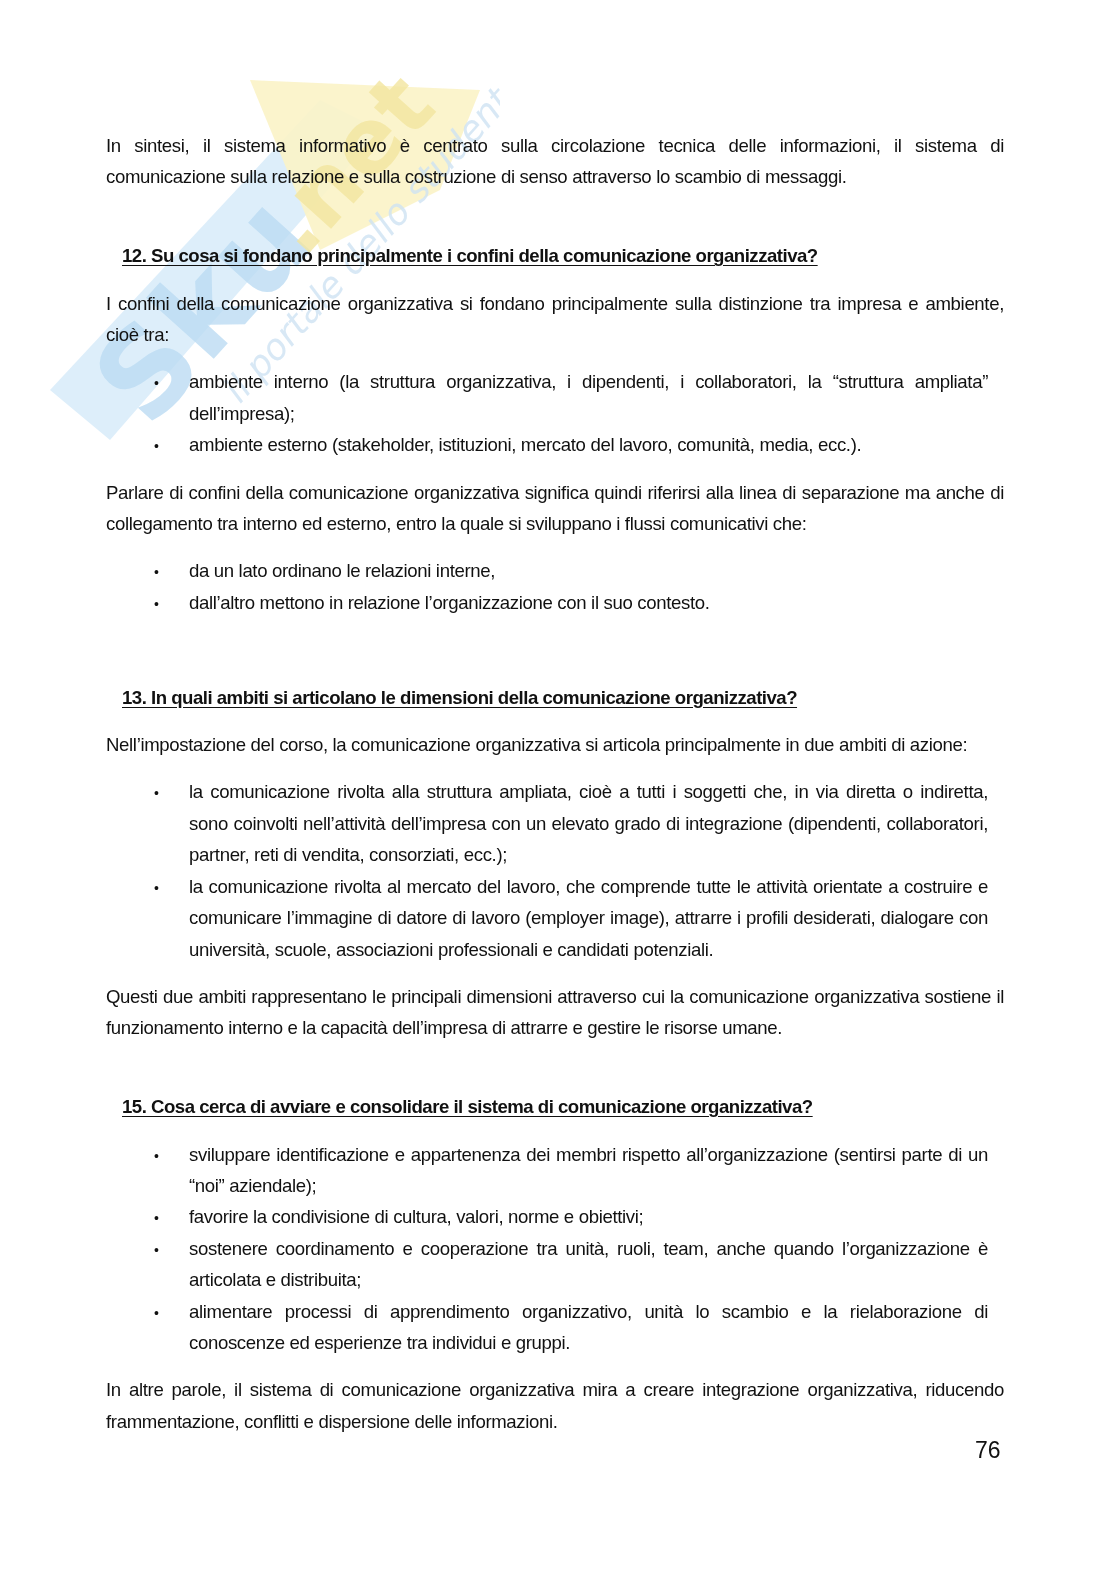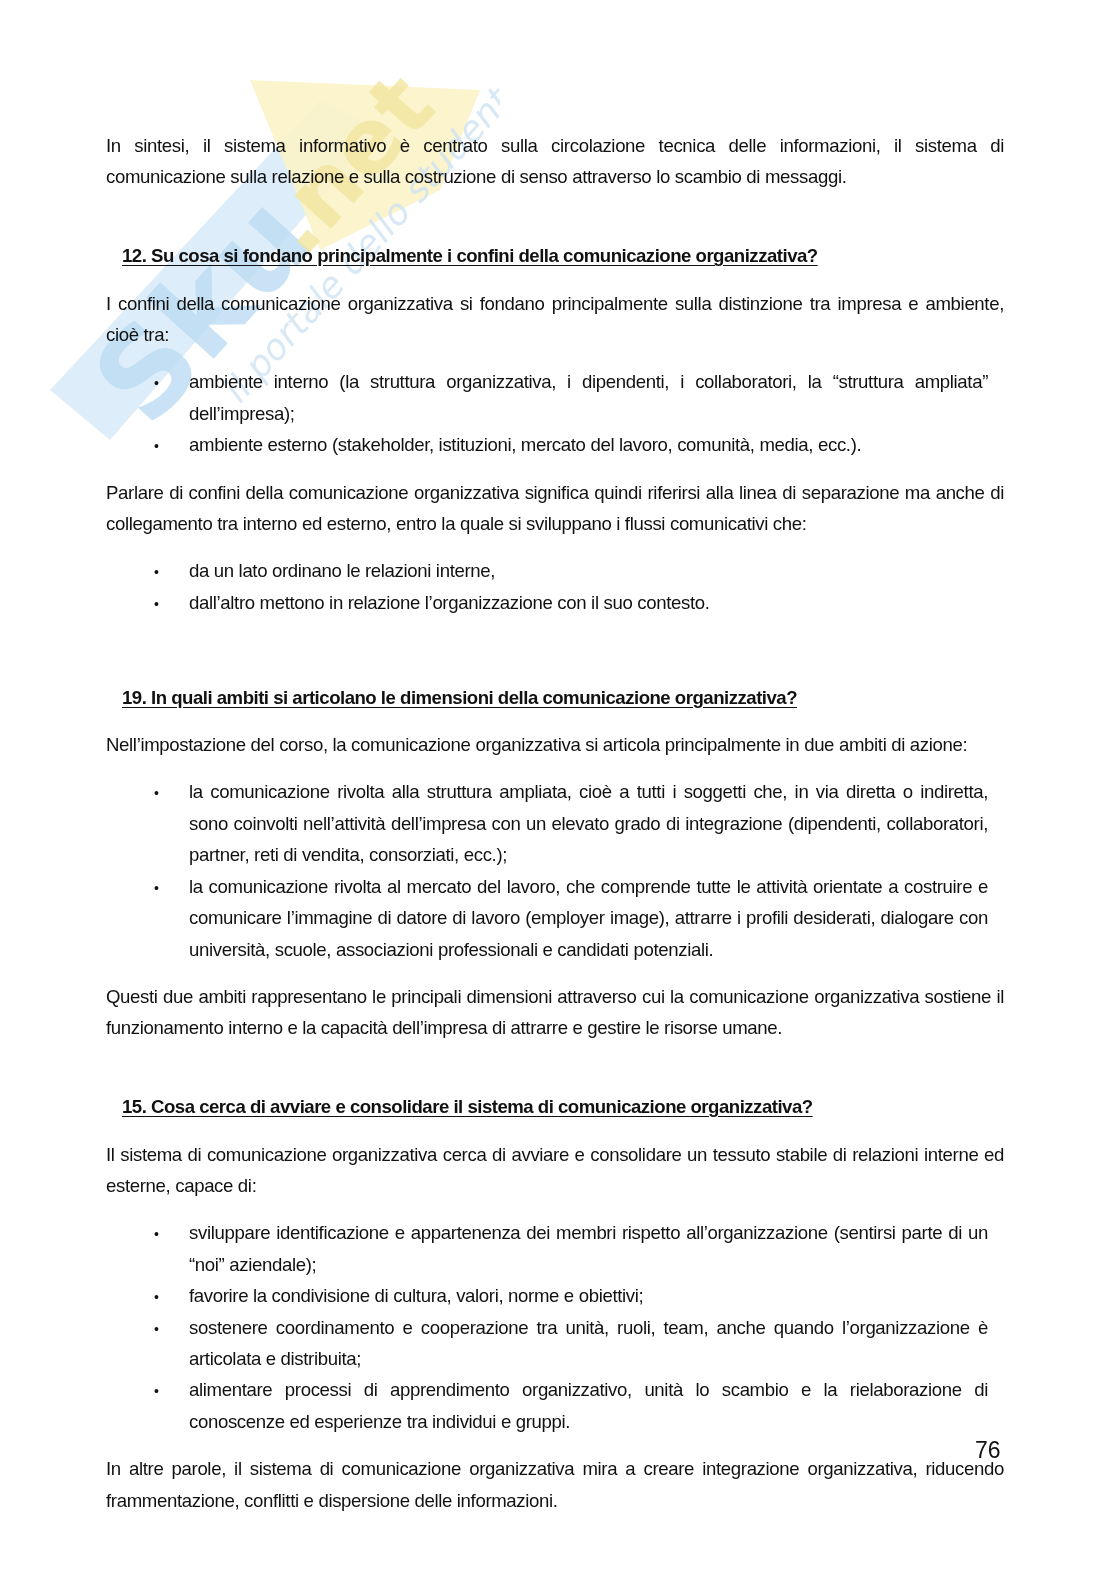--- a/index.html
+++ b/index.html
@@ -57,33 +57,32 @@
       </ul>
       <p class="p">Parlare di confini della comunicazione organizzativa significa quindi riferirsi alla linea di separazione ma anche di collegamento tra interno ed esterno, entro la quale si sviluppano i flussi comunicativi che:</p>
       <ul class="list">
         <li><span class="bullet"></span><span>da un lato ordinano le relazioni interne,</span></li>
         <li><span class="bullet"></span><span>dall’altro mettono in relazione l’organizzazione con il suo contesto.</span></li>
       </ul>
     </section>
     <div class="gap"></div>
 
     <section>
-      <p class="h">19. In quali ambiti si articolano le dimensioni della comunicazione organizzativa?</p>
+      <p class="h">13. In quali ambiti si articolano le dimensioni della comunicazione organizzativa?</p>
       <p class="p">Nell’impostazione del corso, la comunicazione organizzativa si articola principalmente in due ambiti di azione:</p>
       <ul class="list">
         <li><span class="bullet"></span><span>la comunicazione rivolta alla struttura ampliata, cioè a tutti i soggetti che, in via diretta o indiretta, sono coinvolti nell’attività dell’impresa con un elevato grado di integrazione (dipendenti, collaboratori, partner, reti di vendita, consorziati, ecc.);</span></li>
         <li><span class="bullet"></span><span>la comunicazione rivolta al mercato del lavoro, che comprende tutte le attività orientate a costruire e comunicare l’immagine di datore di lavoro (employer image), attrarre i profili desiderati, dialogare con università, scuole, associazioni professionali e candidati potenziali.</span></li>
       </ul>
       <p class="p">Questi due ambiti rappresentano le principali dimensioni attraverso cui la comunicazione organizzativa sostiene il funzionamento interno e la capacità dell’impresa di attrarre e gestire le risorse umane.</p>
     </section>
     <div class="gap"></div>
 
     <section>
       <p class="h">15. Cosa cerca di avviare e consolidare il sistema di comunicazione organizzativa?</p>
-      <p class="p">Il sistema di comunicazione organizzativa cerca di avviare e consolidare un tessuto stabile di relazioni interne ed esterne, capace di:</p>
       <ul class="list">
         <li><span class="bullet"></span><span>sviluppare identificazione e appartenenza dei membri rispetto all’organizzazione (sentirsi parte di un “noi” aziendale);</span></li>
         <li><span class="bullet"></span><span>favorire la condivisione di cultura, valori, norme e obiettivi;</span></li>
         <li><span class="bullet"></span><span>sostenere coordinamento e cooperazione tra unità, ruoli, team, anche quando l’organizzazione è articolata e distribuita;</span></li>
         <li><span class="bullet"></span><span>alimentare processi di apprendimento organizzativo, unità lo scambio e la rielaborazione di conoscenze ed esperienze tra individui e gruppi.</span></li>
       </ul>
       <p class="p">In altre parole, il sistema di comunicazione organizzativa mira a creare integrazione organizzativa, riducendo frammentazione, conflitti e dispersione delle informazioni.</p>
     </section>
   </div>
 

